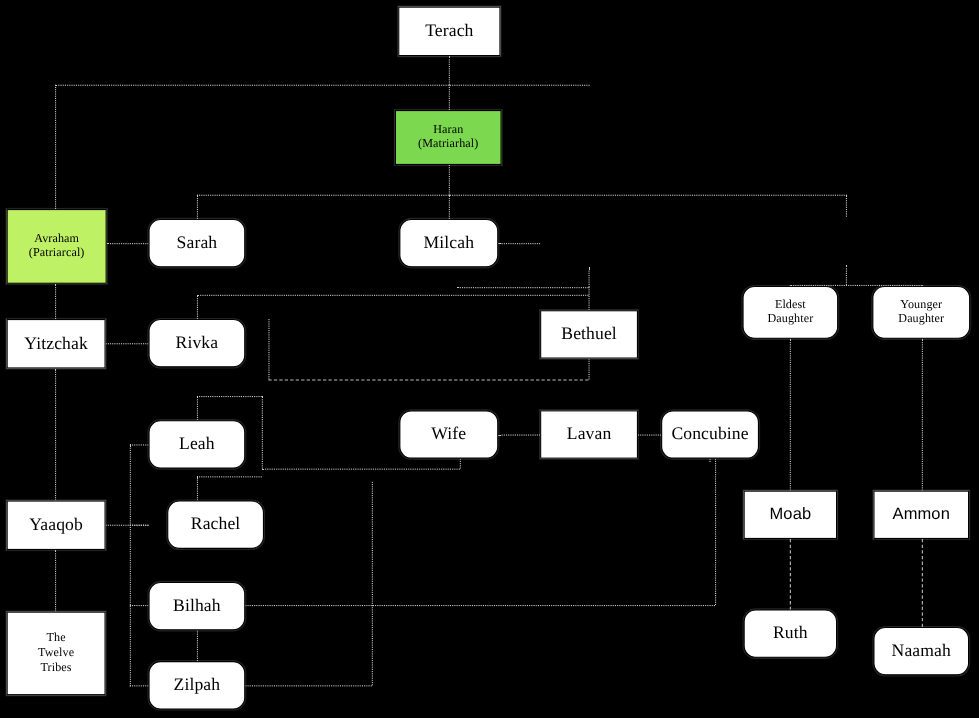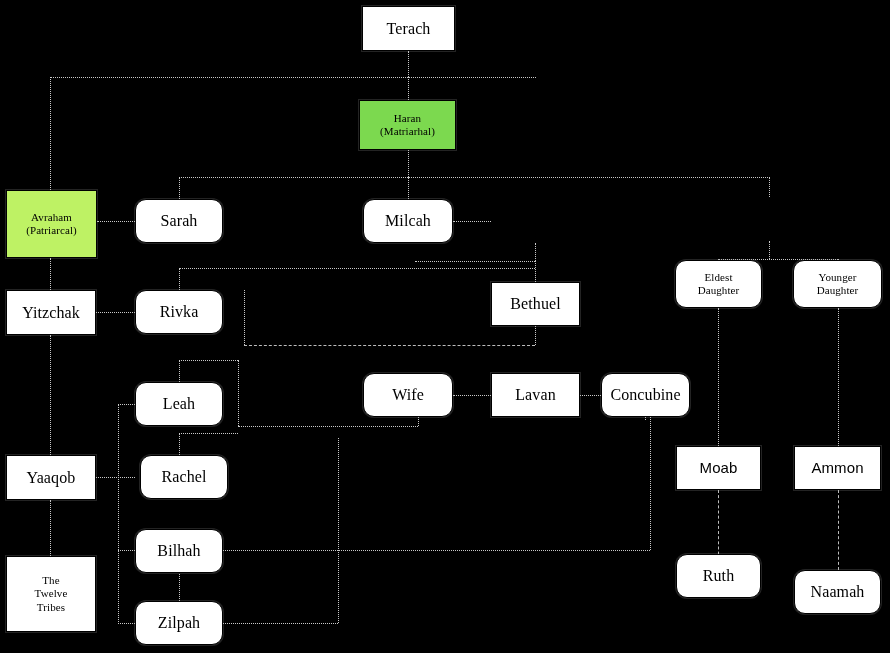--- a/index.html
+++ b/index.html
@@ -164,21 +164,21 @@
   <div class="node round" style="left:135px;top:382px;width:88px;height:44px;">Leah</div>
 
   <div class="node round" style="left:363px;top:373px;width:90px;height:44px;">Wife</div>
 
   <div class="node" style="left:491px;top:373px;width:89px;height:44px;">Lavan</div>
 
   <div class="node round" style="left:601px;top:373px;width:89px;height:44px;">Concubine</div>
 
   <div class="node" style="left:6px;top:455px;width:90px;height:45px;">Yaaqob</div>
 
-  <div class="node round" style="left:140px;top:455px;width:88px;height:44px;">Rachel</div>
+  <div class="node round" style="left:152px;top:455px;width:88px;height:44px;">Rachel</div>
 
   <div class="node sans" style="left:676px;top:446px;width:85px;height:44px;">Moab</div>
 
   <div class="node sans" style="left:794px;top:446px;width:87px;height:44px;text-align:right;">Ammon</div>
 
   <div class="node round" style="left:135px;top:529px;width:88px;height:44px;">Bilhah</div>
 
   <div class="node multi" style="left:6px;top:556px;width:90px;height:76px;">The
 Twelve
 Tribes</div>

